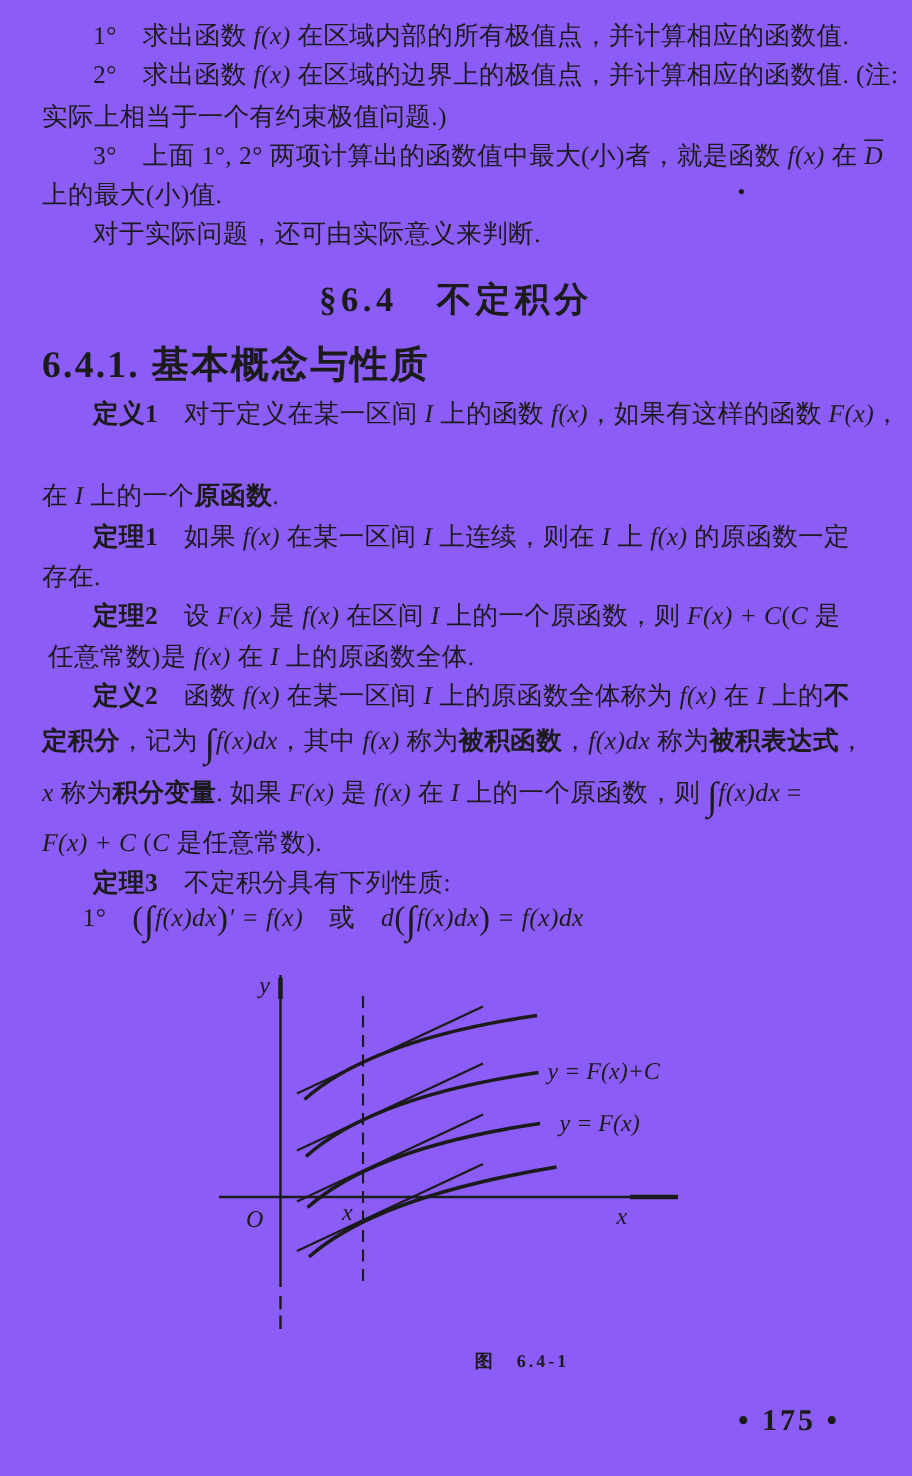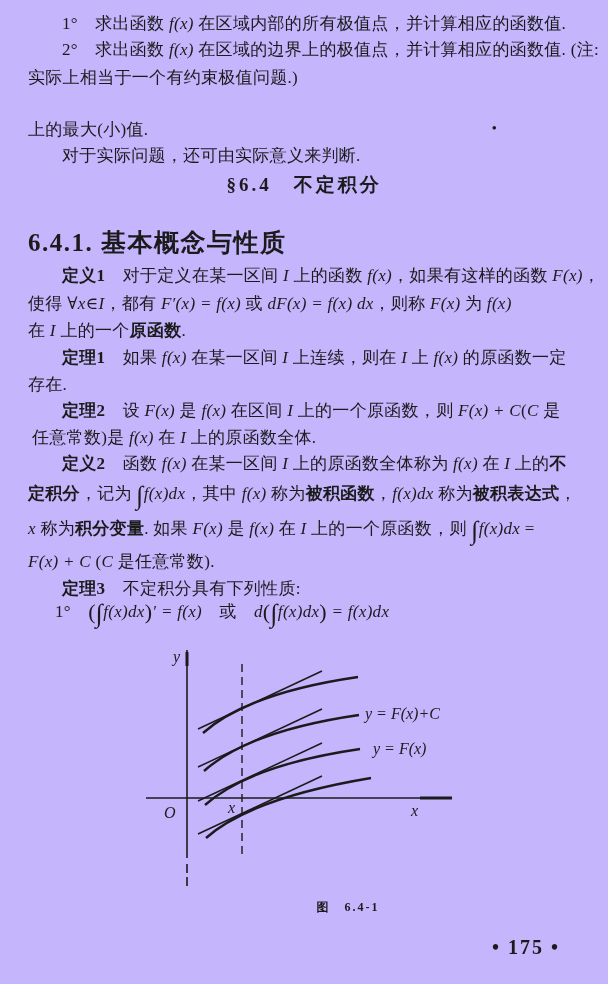--- a/index.html
+++ b/index.html
@@ -19,22 +19,22 @@
     line-height:24px;
     letter-spacing:0.3px;
   }
   .seg{}
   .b{font-weight:bold;}
   .m{font-style:italic;font-family:"Liberation Serif","DejaVu Serif",serif;}
   .mo{font-style:italic;text-decoration:overline;}
   .int{font-size:26px;font-style:normal;vertical-align:-5px;line-height:0;}
   .paren{font-size:22px;font-weight:300;vertical-align:-2px;line-height:0;}
   .heading{
-    position:absolute;top:172px;left:0;width:100%;
-    text-align:center;font-size:19px;font-weight:bold;letter-spacing:3px;
+    position:absolute;top:184px;left:0;width:100%;
+    text-align:center;font-size:23px;font-weight:bold;letter-spacing:3px;
   }
   .subheading{
     position:absolute;top:226px;left:28px;
     font-size:25px;font-weight:600;letter-spacing:1.5px;
   }
   .formula{font-size:17px;text-align:right;}
   .caption{
     position:absolute;top:899px;left:0;width:100%;
     text-align:center;font-size:12px;font-weight:600;letter-spacing:2px;margin-left:44px;
   }
@@ -50,34 +50,34 @@
   .figwrap svg{display:block;}
   .figwrap text{
     font-family:"Liberation Serif","DejaVu Serif",serif;
     font-style:italic;fill:#1b1b1b;font-size:16px;
   }
   .fig-stroke{stroke:#1b1b1b;fill:none;}
 </style>
 </head>
 <body>
 
-<div class="page" style="background: #c4b5fd; color: rgb(27, 27, 27);">
+<div class="page" style="background: #8b5cf6; color: rgb(27, 27, 27);">
 
   <div class="ln" style="top:12px;left:62px"><span class="seg">1°　求出函数 </span><span class="seg m">f(x)</span><span class="seg"> 在区域内部的所有极值点，并计算相应的函数值.</span></div>
   <div class="ln" style="top:38px;left:62px"><span class="seg">2°　求出函数 </span><span class="seg m">f(x)</span><span class="seg"> 在区域的边界上的极值点，并计算相应的函数值. (注:</span></div>
   <div class="ln" style="top:66px;left:28px"><span class="seg">实际上相当于一个有约束极值问题.)</span></div>
+  <div class="ln" style="top:92px;left:62px"><span class="seg">3°　上面 1°, 2° 两项计算出的函数值中最大(小)者，就是函数 </span><span class="seg m">f(x)</span><span class="seg"> 在 </span><span class="seg mo">D</span></div>
   <div class="ln" style="top:118px;left:28px"><span class="seg">上的最大(小)值.</span></div>
   <div class="speck">•</div>
   <div class="ln" style="top:144px;left:62px"><span class="seg">对于实际问题，还可由实际意义来判断.</span></div>
 
   <div class="heading">§6.4　不定积分</div>
   <div class="subheading">6.4.1. 基本概念与性质</div>
 
   <div class="ln" style="top:264px;left:62px"><span class="seg b">定义1</span><span class="seg">　对于定义在某一区间 </span><span class="seg m">I</span><span class="seg"> 上的函数 </span><span class="seg m">f(x)</span><span class="seg">，如果有这样的函数 </span><span class="seg m">F(x)</span><span class="seg">，</span></div>
-  <div class="ln" style="top:292px;left:28px"><span class="seg">使得 </span><span class="seg m">∀x∈I</span><span class="seg">，都有 </span><span class="seg m">F′(x) = f(x)</span><span class="seg"> 或 </span><span class="seg m">dF(x) = f(x) dx</span><span class="seg">，则称 </span><span class="seg m">F(x)</span><span class="seg"> 为 </span><span class="seg m">f(x)</span></div>
   <div class="ln" style="top:319px;left:28px"><span class="seg">在 </span><span class="seg m">I</span><span class="seg"> 上的一个</span><span class="seg b">原函数</span><span class="seg">.</span></div>
   <div class="ln" style="top:346px;left:62px"><span class="seg b">定理1</span><span class="seg">　如果 </span><span class="seg m">f(x)</span><span class="seg"> 在某一区间 </span><span class="seg m">I</span><span class="seg"> 上连续，则在 </span><span class="seg m">I</span><span class="seg"> 上 </span><span class="seg m">f(x)</span><span class="seg"> 的原函数一定</span></div>
   <div class="ln" style="top:373px;left:28px"><span class="seg">存在.</span></div>
   <div class="ln" style="top:399px;left:62px"><span class="seg b">定理2</span><span class="seg">　设 </span><span class="seg m">F(x)</span><span class="seg"> 是 </span><span class="seg m">f(x)</span><span class="seg"> 在区间 </span><span class="seg m">I</span><span class="seg"> 上的一个原函数，则 </span><span class="seg m">F(x) + C</span><span class="seg">(</span><span class="seg m">C</span><span class="seg"> 是</span></div>
   <div class="ln" style="top:426px;left:32px"><span class="seg">任意常数)是 </span><span class="seg m">f(x)</span><span class="seg"> 在 </span><span class="seg m">I</span><span class="seg"> 上的原函数全体.</span></div>
   <div class="ln" style="top:452px;left:62px"><span class="seg b">定义2</span><span class="seg">　函数 </span><span class="seg m">f(x)</span><span class="seg"> 在某一区间 </span><span class="seg m">I</span><span class="seg"> 上的原函数全体称为 </span><span class="seg m">f(x)</span><span class="seg"> 在 </span><span class="seg m">I</span><span class="seg"> 上的</span><span class="seg b">不</span></div>
   <div class="ln" style="top:482px;left:28px"><span class="seg b">定积分</span><span class="seg">，记为 </span><span class="seg int">∫</span><span class="seg m">f(x)dx</span><span class="seg">，其中 </span><span class="seg m">f(x)</span><span class="seg"> 称为</span><span class="seg b">被积函数</span><span class="seg">，</span><span class="seg m">f(x)dx</span><span class="seg"> 称为</span><span class="seg b">被积表达式</span><span class="seg">，</span></div>
   <div class="ln" style="top:517px;left:28px"><span class="seg m">x</span><span class="seg"> 称为</span><span class="seg b">积分变量</span><span class="seg">. 如果 </span><span class="seg m">F(x)</span><span class="seg"> 是 </span><span class="seg m">f(x)</span><span class="seg"> 在 </span><span class="seg m">I</span><span class="seg"> 上的一个原函数，则 </span><span class="seg int">∫</span><span class="seg m">f(x)dx</span><span class="seg"> =</span></div>
   <div class="ln" style="top:550px;left:28px"><span class="seg m">F(x) + C</span><span class="seg"> (</span><span class="seg m">C</span><span class="seg"> 是任意常数).</span></div>
   <div class="ln" style="top:577px;left:62px"><span class="seg b">定理3</span><span class="seg">　不定积分具有下列性质:</span></div>

